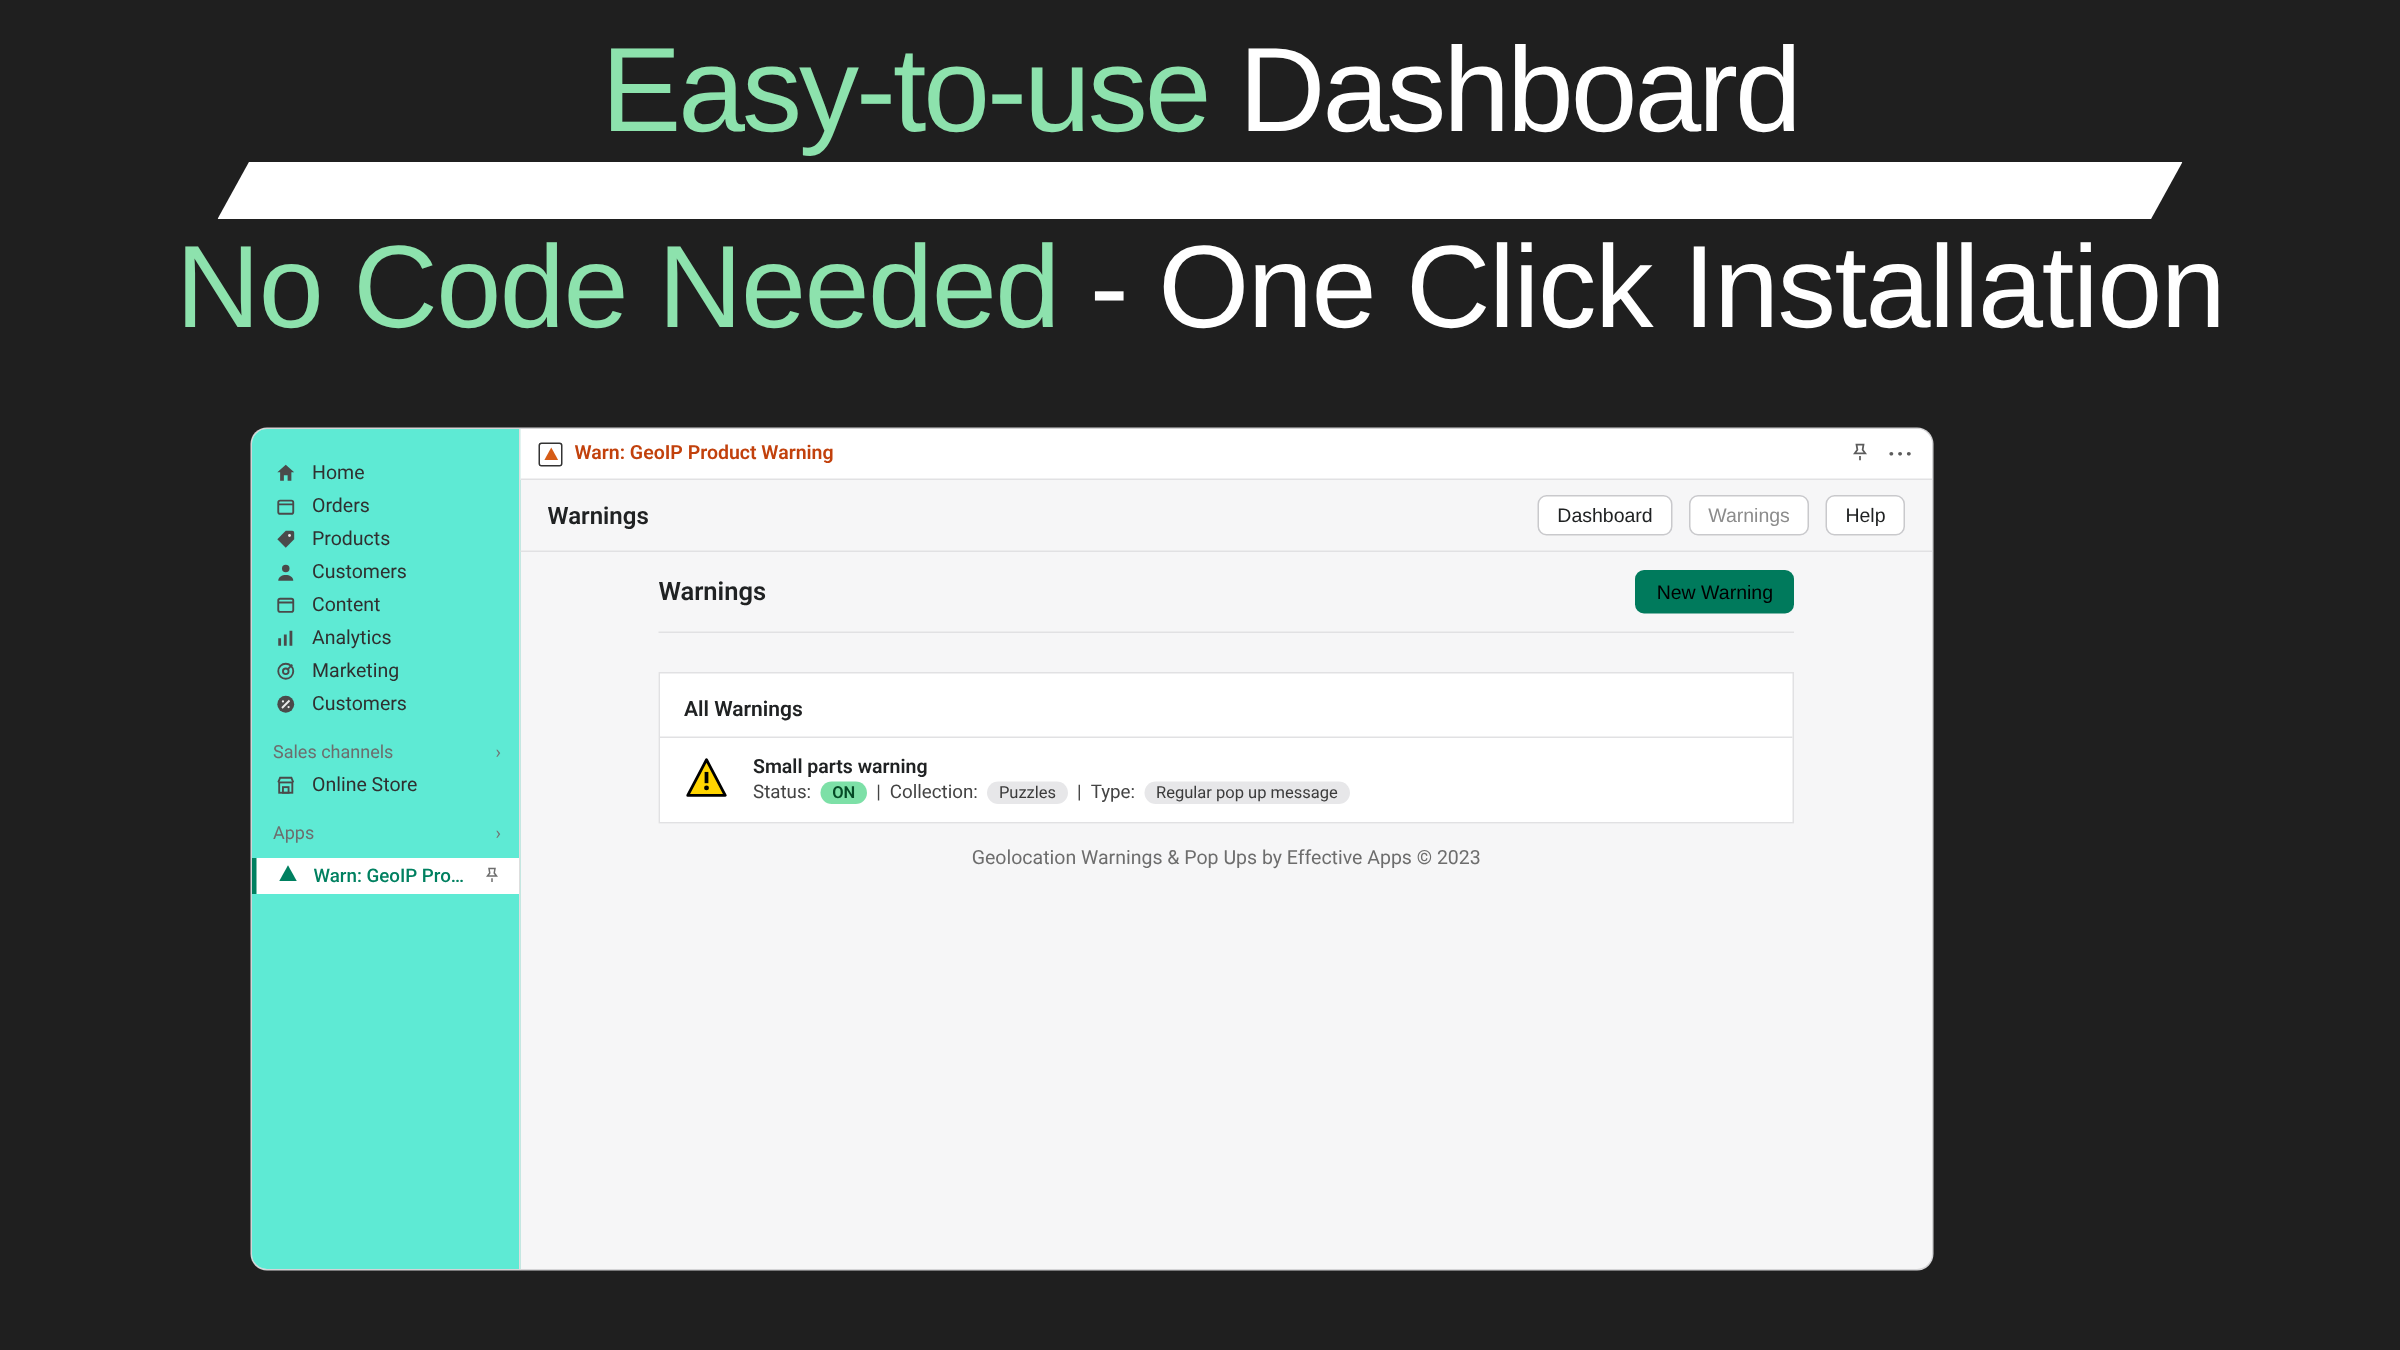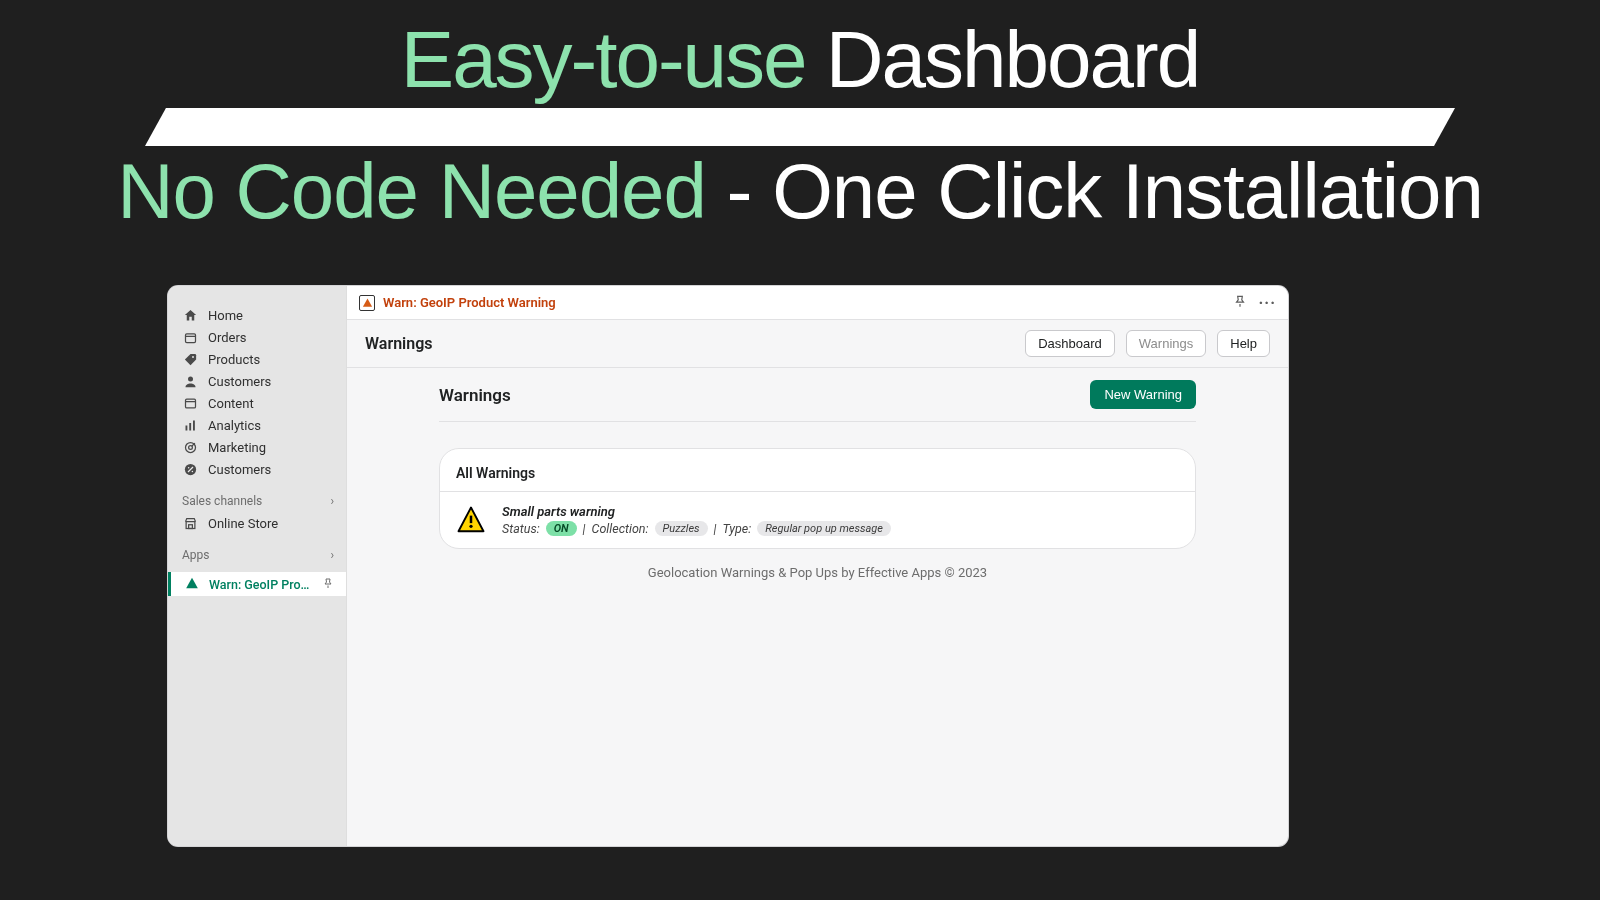--- a/index.html
+++ b/index.html
@@ -8,21 +8,21 @@
   
   .hero { width:100%; padding-top:20px; text-align:center; color:#fff; }
   .hero-line1 { font-family:Impact,"Arial Black",sans-serif; font-size:80px; letter-spacing:-2px; line-height:1; }
   .hero-line1 .accent { color:#8de2ad;text-align:center; }
   .hero-divider { width:1310px; height:38px; background:#fff; margin:8px auto 6px; clip-path:polygon(1.6% 0,100% 0,98.4% 100%,0 100%); }
   .hero-line2 { font-family:Impact,"Arial Black",sans-serif; font-size:78px; letter-spacing:-1px; line-height:1; }
   .hero-line2 .accent { color:#8de2ad; }
 
   
   .win { position:absolute; left:168px; top:286px; width:1120px; height:560px; background:#f6f6f7; border-radius:10px; box-shadow:0 0 0 1px #d4d4d6; overflow:hidden; display:flex; }
-  .sidebar { width:179px; background:#e5e5e5; border-right:1px solid #dedede; padding-top:18px; font-size:13px; color:#303030; }
+  .sidebar { width:179px; background:#5eead4; border-right:1px solid #dedede; padding-top:18px; font-size:13px; color:#303030; }
   .nav-item { display:flex; align-items:center; gap:10px; padding:4px 12px 4px 14px; height:22px; cursor:pointer; }
   .nav-item .icon { width:16px; height:16px; display:flex; align-items:center; justify-content:center; font-size:14px; color:#4a4a4a; }
   .section-header { display:flex; align-items:center; justify-content:space-between; padding:4px 12px 4px 14px; font-size:12px; color:#6d6d6d; margin-top:10px; height:22px;}
   .app-row { display:flex; align-items:center; gap:10px; padding:4px 12px 4px 14px; height:24px; background:#fff; border-left:3px solid #008060; color:#008060; font-weight:500; font-size:12.5px; margin-top:6px;}
   .app-row .truncate { white-space:nowrap; overflow:hidden; text-overflow:ellipsis; width:115px; }
 
   .main { flex:1; display:flex; flex-direction:column; }
   .appbar { height:34px; background:#fff; border-bottom:1px solid #e1e1e3; display:flex; align-items:center; padding:0 12px; gap:8px; }
   .appbar .logo { width:16px; height:16px; border:1.5px solid #333; display:flex; align-items:center; justify-content:center; font-size:11px; border-radius:2px; background:#fff;}
   .appbar-title { font-size:13px; font-weight:600; color:#c2410c; }
@@ -30,26 +30,26 @@
 
   .content-head { display:flex; align-items:center; padding:10px 18px; border-bottom:1px solid #e1e1e3; }
   .content-head h1 { font-size:16px; font-weight:600; color:#202223; }
   .tab-buttons { margin-left:auto; display:flex; gap:11px; }
   .tab-btn { background:#fff; border:1px solid #c9c9cc; border-radius:6px; padding:5px 12px; font-size:13px; color:#202223; cursor:pointer; }
   .tab-btn.muted { color:#8c8c8c; }
 
   .content { padding:12px 92px 0 92px; }
   .title-row { display:flex; align-items:center; border-bottom:1px solid #e1e1e3; padding-bottom:12px; }
   .title-row h2 { font-size:17px; font-weight:600; color:#202223; }
-  .new-btn { margin-left:auto; background:#007a5c; color:#ffffff; border:none; border-radius:6px; padding:7px 14px; font-size:13px; font-weight:500; cursor:pointer; }
-
-  .card { background:#fff; border:1px solid #e1e1e3; border-radius:20px; margin-top:26px; padding:16px 16px 0 16px;}
+  .new-btn { margin-left:auto; background:#007a5c; color:#000000; border:none; border-radius:6px; padding:7px 14px; font-size:13px; font-weight:500; cursor:pointer; }
+
+  .card { background:#fff; border:1px solid #e1e1e3; border-radius:0; margin-top:26px; padding:16px 16px 0 16px;}
   .card h3 { font-size:14px; font-weight:600; color:#202223; }
   .card .sub { margin-top:14px; font-size:13px; color:#5b5b5b; }
-  .list-row { display:flex; align-items:center; gap:16px; border-top:1px solid #e1e1e3; margin:10px -16px 0 -16px; padding:12px 16px; cursor:pointer;font-style:italic;}
+  .list-row { display:flex; align-items:flex-start; gap:16px; border-top:1px solid #e1e1e3; margin:10px -16px 0 -16px; padding:12px 16px; cursor:pointer;}
   .warn-ico { width:30px; height:30px; }
   .lr-body .t { font-size:13px; font-weight:600; color:#202223; }
   .lr-body .meta { font-size:12.5px; color:#444; margin-top:2px; display:flex; align-items:center; gap:6px; flex-wrap:wrap;}
   .pill { border-radius:10px; padding:1px 8px; font-size:11px; }
   .pill.on { background:#7de0a7; color:#054a26; font-weight:600; }
   .pill.gray { background:#e7e7e9; color:#3b3b3b; }
   .footer { text-align:center; font-size:13px; color:#6d6d6d; margin-top:16px;}
 
   .chev { font-size:12px; color:#737373; }
 </style>

